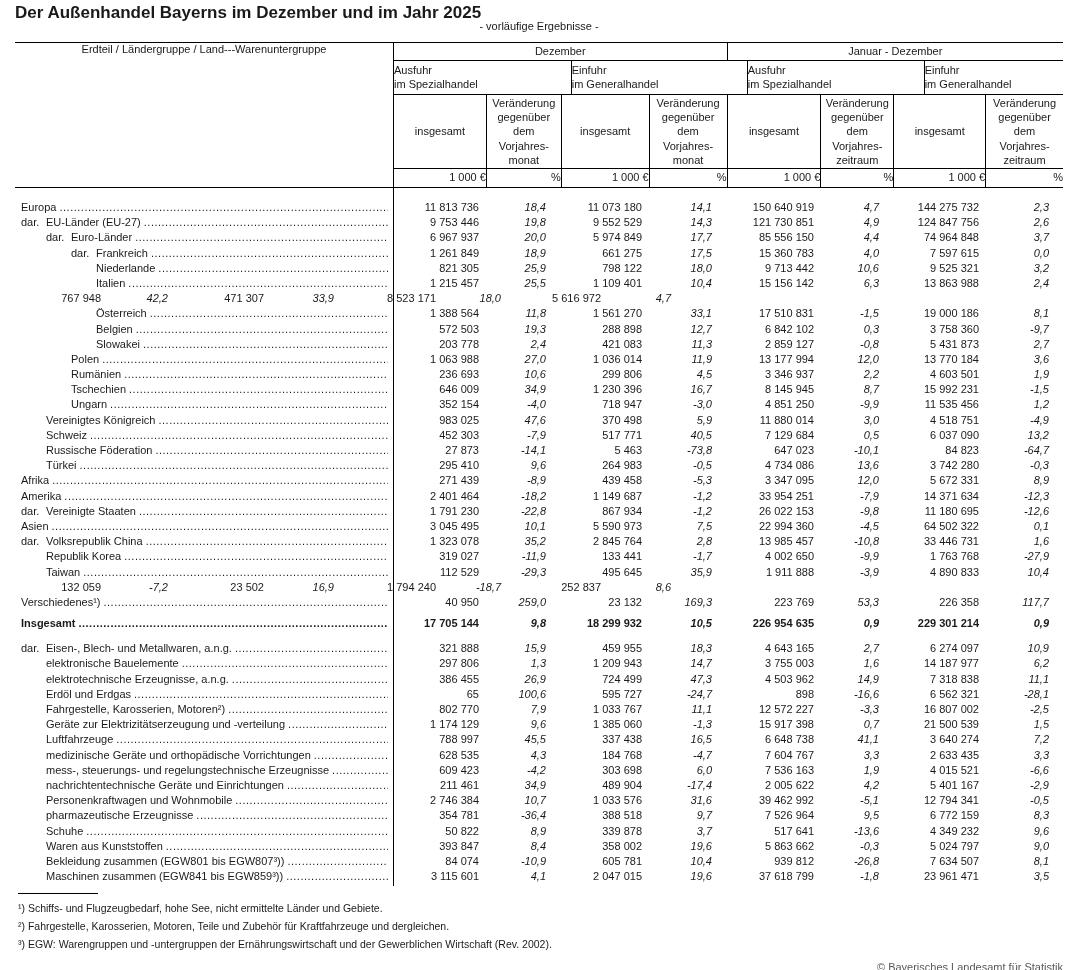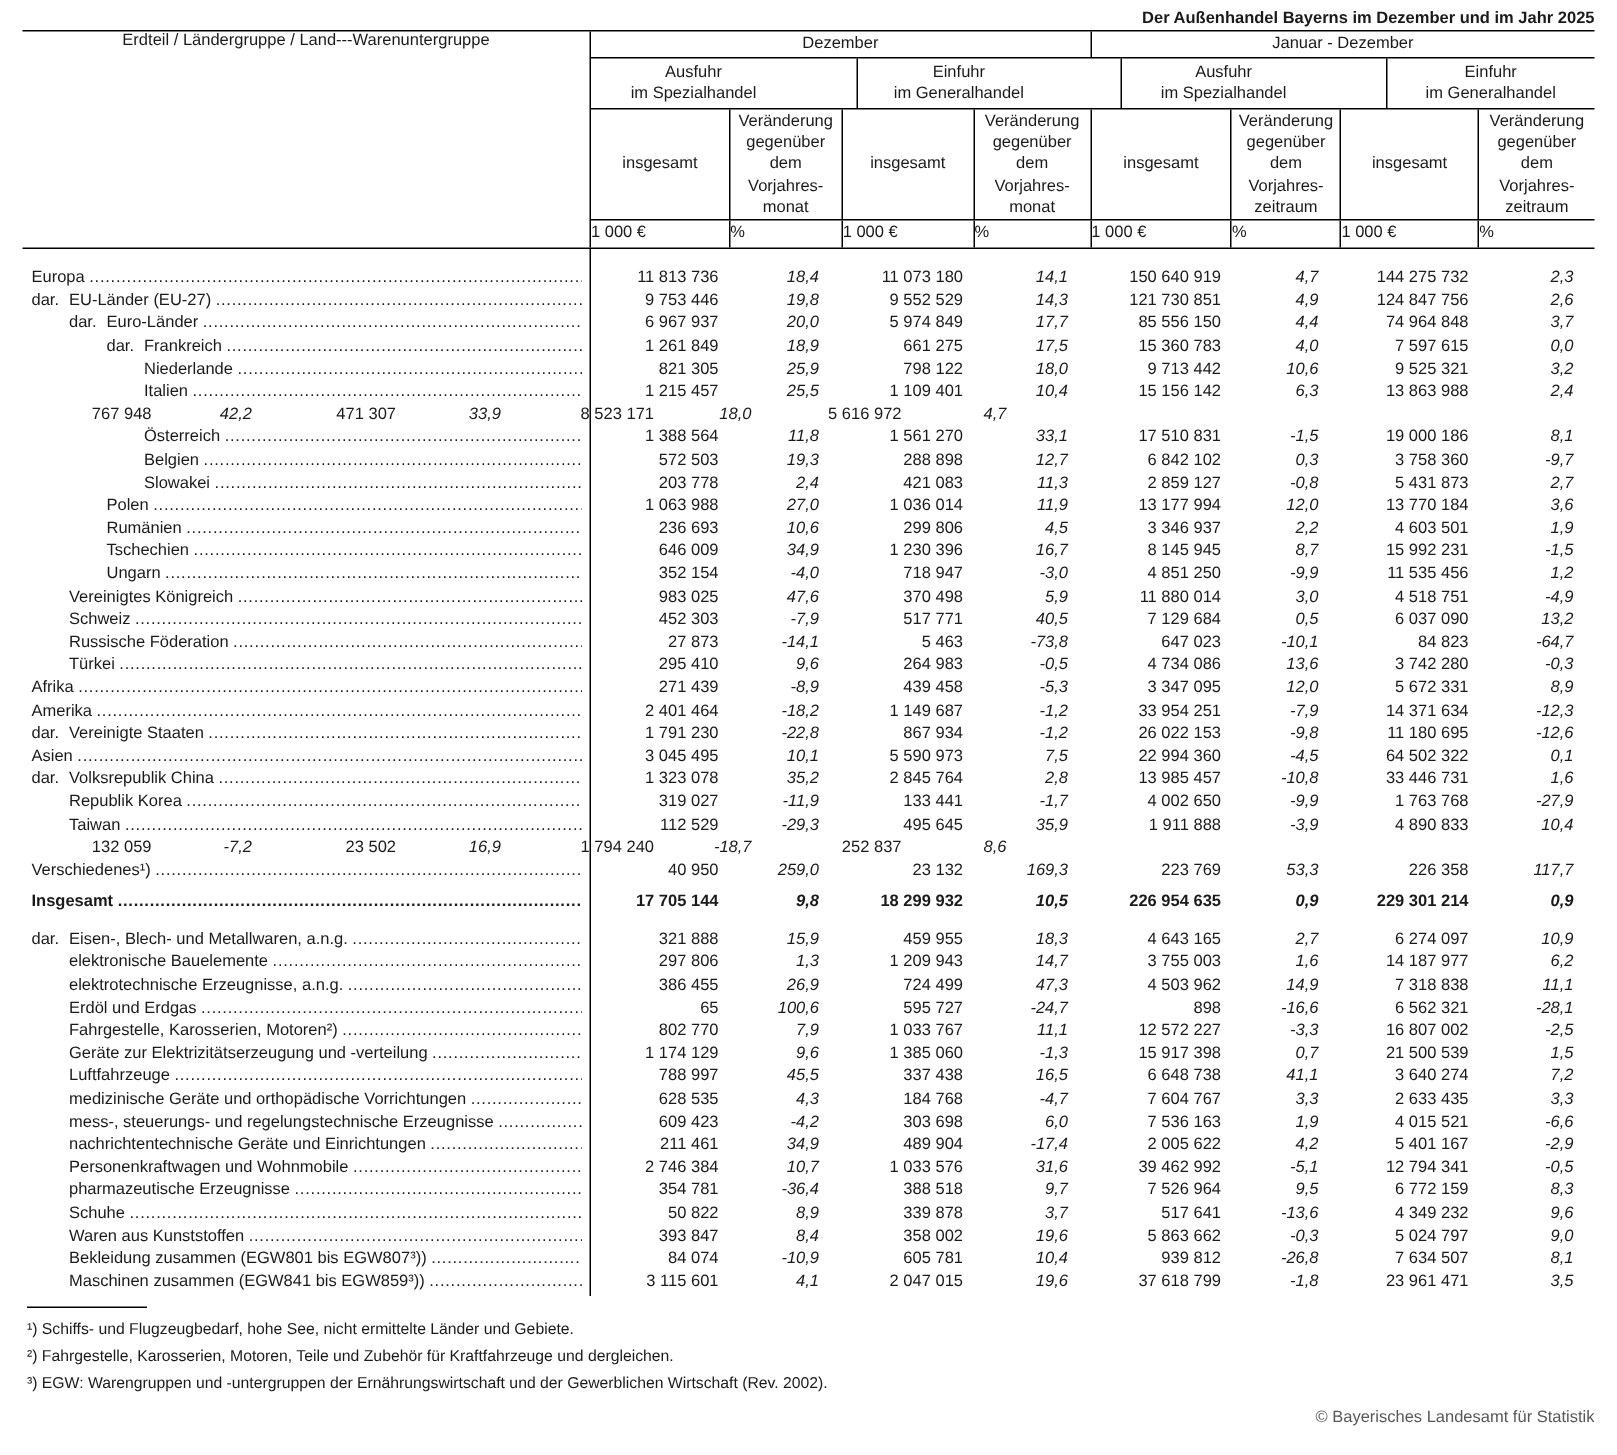--- a/index.html
+++ b/index.html
@@ -6,42 +6,42 @@
   html, body { background: #fff; }
   body {
     width: 1078px; height: 970px;
     color: #1a1a1a;
     font-family: "Liberation Sans", sans-serif;
     font-size: 11px;
     overflow: hidden;
   }
   .content { padding: 5px 15px 0 15px; }
 
-  .title { text-align: right; font-weight: bold; font-size: 11px; line-height: 15px; }
+  .title { text-align: left; font-weight: bold; font-size: 17px; line-height: 15px; }
   .subtitle { text-align: center; font-size: 11px; line-height: 13px; margin-bottom: 9px; }
 
   .table { width: 1048px; }
   .thead {
     display: flex;
     border-top: 1px solid #000;
     border-bottom: 1px solid #000;
   }
   .h-label {
     width: 378px;
     display: flex; flex-direction: row;
     justify-content: center; align-items: flex-start;
     line-height: 13.5px;
   }
   .h-data { width: 670px; border-left: 1px solid #000; }
   .h-row1 { display: flex; height: 18px; line-height: 17px; border-bottom: 1px solid #000; text-align: center; }
-  .h-row2 { display: flex; border-bottom: 1px solid #000; text-align: center; gap: 40px; }
+  .h-row2 { display: flex; border-bottom: 1px solid #000; text-align: left; gap: 40px; }
   .h-row2 .hc { padding: 2px 0 3px 0; line-height: 14px; white-space: pre-line; }
   .h-row3 { display: flex; border-bottom: 1px solid #000; text-align: center; height: 74px; }
   .h-row3 .hc { display: flex; flex-direction: column; justify-content: center; line-height: 14.2px; white-space: pre-line; }
-  .h-row4 { display: flex; height: 18px; line-height: 17px; text-align: left; }
+  .h-row4 { display: flex; height: 18px; line-height: 17px; text-align: right; }
   .h-row1 .hc + .hc, .h-row2 .hc + .hc, .h-row3 .hc + .hc, .h-row4 .hc + .hc { border-left: 1px solid #000; }
 
   .w-g1 { width: 333px; } .w-g2 { width: 337px; }
   .w-f1 { width: 167px; } .w-f2 { width: 166px; } .w-f3 { width: 167px; } .w-f4 { width: 170px; }
   .w-n1 { width: 92px; } .w-p1 { width: 75px; }
   .w-n2 { width: 88px; } .w-p2 { width: 78px; }
   .w-n3 { width: 94px; } .w-p3 { width: 73px; }
   .w-n4 { width: 92px; } .w-p4 { width: 78px; }
 
   .tbody { position: relative; padding-top: 12px; padding-bottom: 2px; }
@@ -68,20 +68,21 @@
   .footnote-rule { width: 80px; border-top: 1.5px solid #000; margin: 7px 0 5px 3px; }
   .footnotes { padding-left: 3px; }
   .footnotes .fn { font-size: 10.5px; line-height: 18px; }
   .copyright { text-align: right; font-size: 11px; margin-top: 8px; color: #575757; }
 </style>
 </head>
 <body>
 
 <div class="content">
   <div class="title">Der Außenhandel Bayerns im Dezember und im Jahr 2025</div>
+  <div class="subtitle">- vorläufige Ergebnisse -</div>
 
   <div class="table">
     <div class="thead">
       <div class="h-label">
         <div>Erdteil / Ländergruppe / Land</div>
         <div>---</div>
         <div>Warenuntergruppe</div>
       </div>
       <div class="h-data">
         <div class="h-row1">

